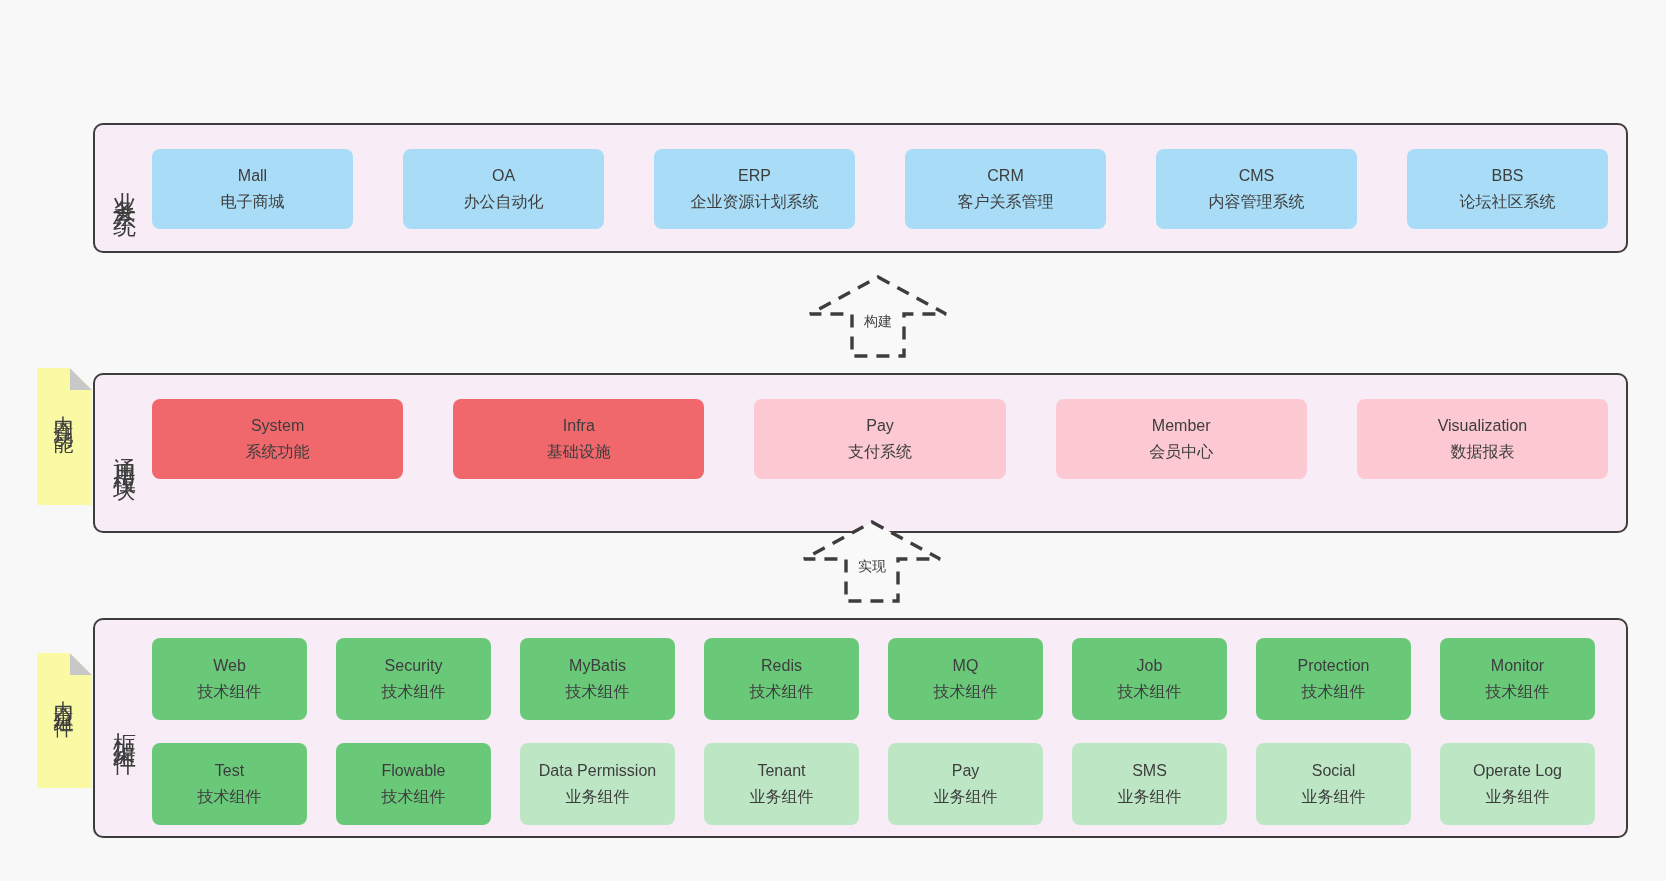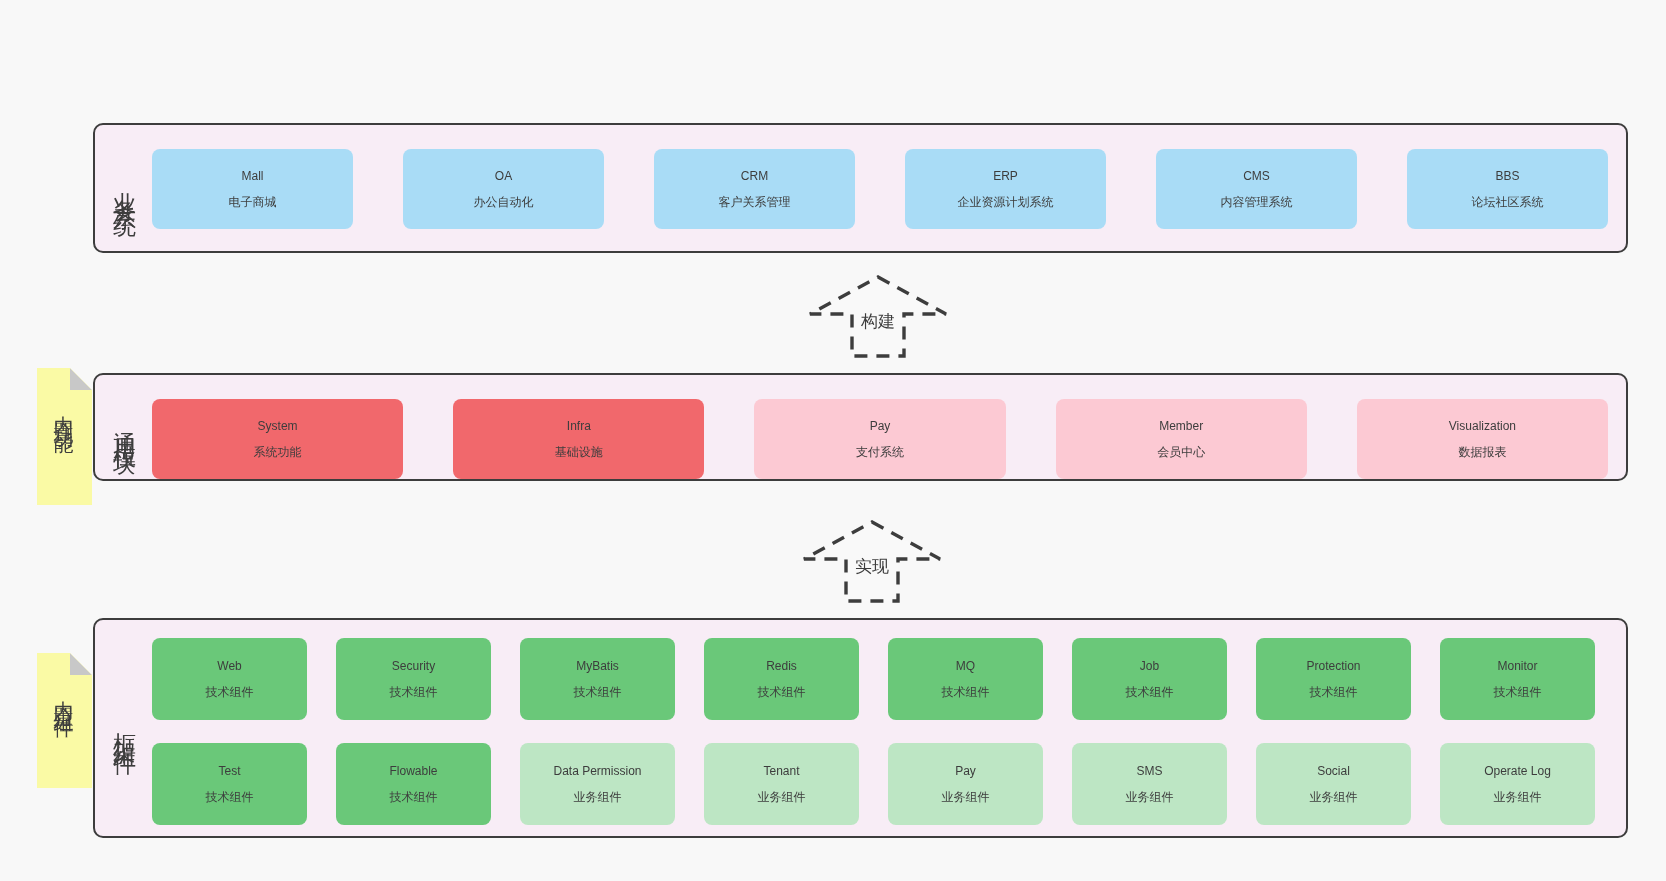--- a/index.html
+++ b/index.html
@@ -13,39 +13,39 @@
     font-family:"Liberation Sans","DejaVu Sans",sans-serif;color:var(--text);
     position:relative;overflow:hidden;
   }
   .stage{position:absolute;inset:0;}
 
   .panel{
     position:absolute;left:93px;width:1535px;box-sizing:border-box;
     background:var(--panel-bg);border:2px solid var(--panel-border);border-radius:10px;
   }
   .panel-top{top:123px;height:130px;}
-  .panel-mid{top:373px;height:108px;}
+  .panel-mid{top:373px;height:160px;}
   .panel-bot{top:618px;height:220px;}
 
   .vlabel{
     position:absolute;left:15px;top:50%;transform:translateY(-50%);
     writing-mode:vertical-rl;text-orientation:upright;
     font-size:23px;letter-spacing:7px;color:var(--text);white-space:nowrap;
   }
 
   .row{position:absolute;left:57px;right:18px;height:80px;display:flex;gap:50px;}
   .row6{top:24px;}
   .row8{left:57px;right:31px;height:82px;gap:29px;}
   .row8.r1{top:18px;}
   .row8.r2{top:123px;}
 
   .box{
     flex:1;border-radius:8px;display:flex;flex-direction:column;
     align-items:center;justify-content:center;text-align:center;
-    font-size:12px;line-height:26px;color:var(--text);padding:2px 4px;box-sizing:border-box;
+    font-size:16px;line-height:26px;color:var(--text);padding:2px 4px;box-sizing:border-box;
   }
   .blue{background:var(--blue);}
   .red{background:var(--red);}
   .pink{background:var(--pink);}
   .green{background:var(--green);}
   .lgreen{background:var(--light-green);text-align:right;}
 
   .note{
     position:absolute;left:37px;width:55px;z-index:3;background:var(--yellow);
     clip-path:polygon(0 0,33px 0,55px 22px,55px 100%,0 100%);
@@ -61,47 +61,47 @@
     writing-mode:vertical-rl;text-orientation:upright;
     font-size:20px;letter-spacing:6px;color:var(--text);white-space:nowrap;
   }
 
   .arrow{position:absolute;z-index:2;width:142px;height:84px;}
   .arrow-1{left:807px;top:275px;}
   .arrow-2{left:801px;top:520px;}
   .arrow svg{display:block;}
   .arrow-label{
     position:absolute;top:37px;left:50%;transform:translateX(-50%);
-    font-size:17px;line-height:19px;color:var(--text);background:#f9f9f9;
+    font-size:14px;line-height:19px;color:var(--text);background:#f9f9f9;
     padding:0 3px;white-space:nowrap;
   }
 </style>
 </head>
 <body>
 
 <div class="stage">
 
   <div class="panel panel-top">
     <div class="vlabel">业务系统</div>
     <div class="row row6">
       <div class="box blue">
         <span>Mall</span>
         <span>电子商城</span>
       </div>
       <div class="box blue">
         <span>OA</span>
         <span>办公自动化</span>
       </div>
       <div class="box blue">
+        <span>ERP</span>
+        <span>企业资源计划系统</span>
+      </div>
+      <div class="box blue">
         <span>CRM</span>
         <span>客户关系管理</span>
-      </div>
-      <div class="box blue">
-        <span>ERP</span>
-        <span>企业资源计划系统</span>
       </div>
       <div class="box blue">
         <span>CMS</span>
         <span>内容管理系统</span>
       </div>
       <div class="box blue">
         <span>BBS</span>
         <span>论坛社区系统</span>
       </div>
     </div>

